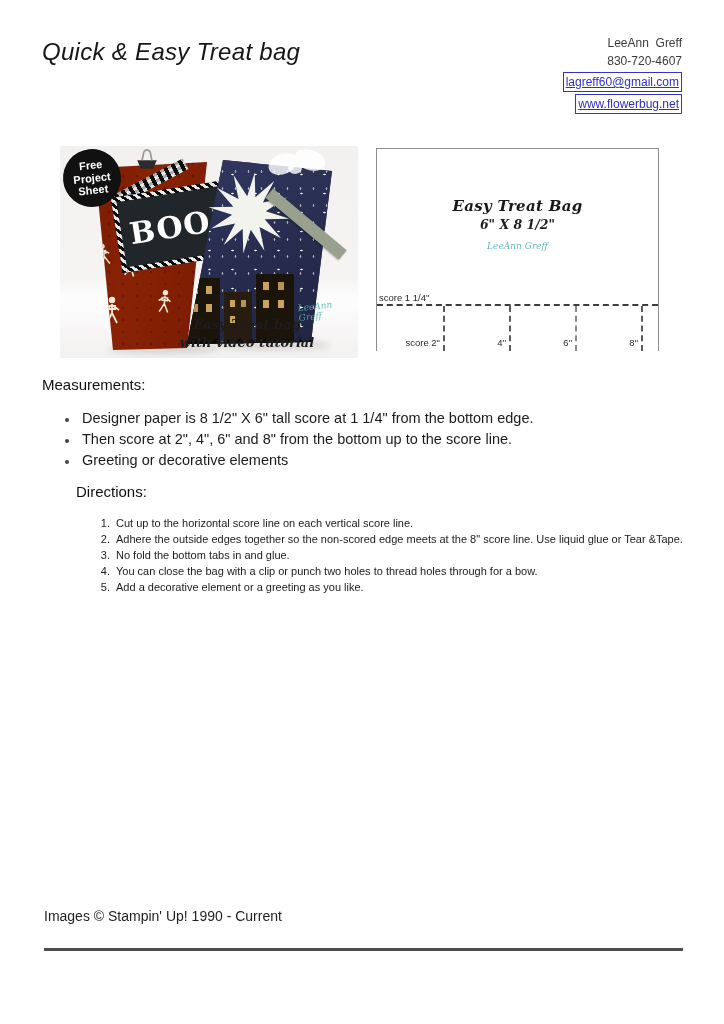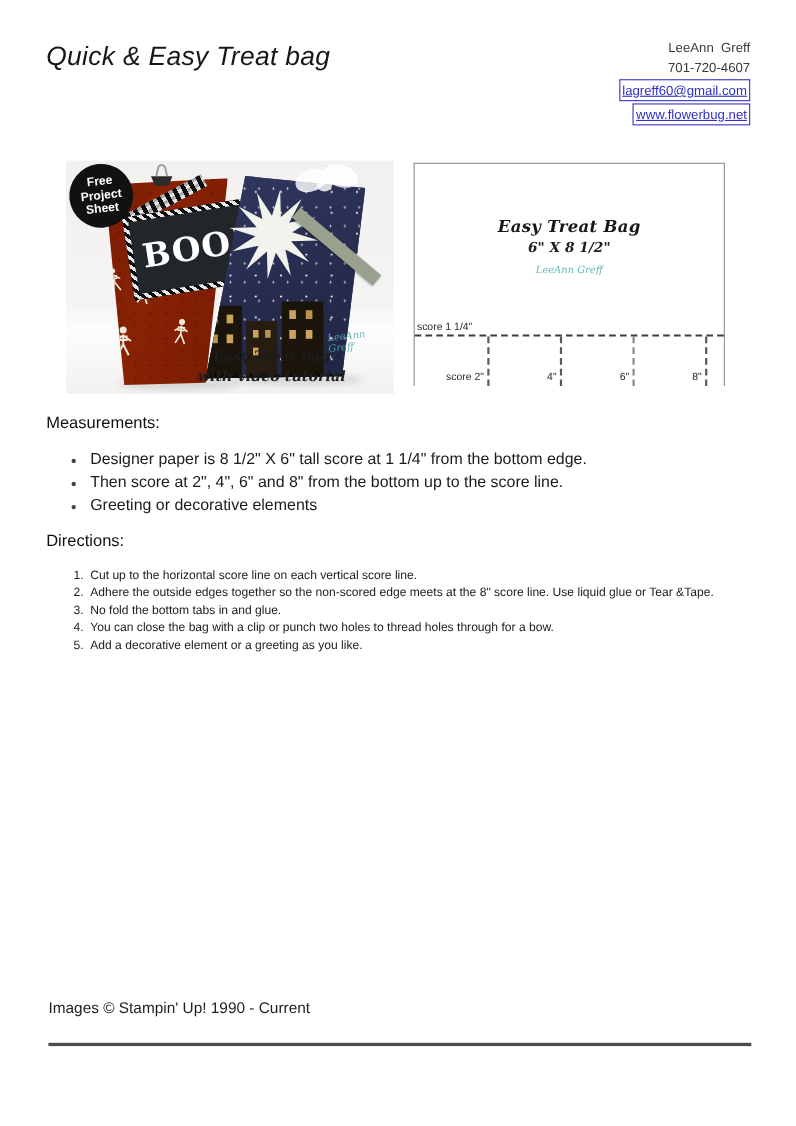--- a/index.html
+++ b/index.html
@@ -75,41 +75,41 @@
   .diagram-sig{text-align:center;font-size:9px;margin-top:9px;opacity:.9;}
   .hscore{position:absolute;left:0;right:0;bottom:45px;border-top:2px dashed #3d3d3d;}
   .hscore-label{position:absolute;left:2px;bottom:48px;font-size:9.5px;color:#2a2a2a;}
   .vline{position:absolute;bottom:0;height:45px;border-left:2px dashed #5a5a5a;}
   .v1{left:66px;} .v2{left:132px;} .v3{left:198px;border-left-color:#8a8a8a;} .v4{left:264px;}
   .vlabel{position:absolute;bottom:3px;font-size:9.5px;color:#2a2a2a;text-align:right;white-space:nowrap;}
   .vl1{left:0;width:63px;} .vl2{left:0;width:129px;} .vl3{left:0;width:195px;} .vl4{left:0;width:261px;}
 
   
   .section{position:absolute;left:42px;width:645px;}
-  .sec-measurements{top:376px;} .sec-directions{top:483px;}
+  .sec-measurements{top:376px;} .sec-directions{top:483px;margin-left:34px;}
   .sec-heading{font-size:15px;font-weight:normal;color:#111;}
   .bullet-list{margin:15px 0 0;padding-left:37px;font-size:14.5px;line-height:1.46;}
   .bullet-list li{padding-left:3px;}
   .bullet-list li::marker{color:#444;font-size:12px;}
   .num-list{margin:15px 0 0;padding-left:37px;font-size:11px;line-height:1.46;}
   .num-list li{padding-left:3px;}
 
   
   .footer-rule{position:absolute;left:44px;top:948px;width:639px;height:3px;background:#4d4d4d;}
   .footer-text{position:absolute;left:44px;top:908px;font-size:14px;color:#1f1f1f;text-align:right;}
 </style>
 </head>
 <body>
 
 <div class="page">
 
   <div class="doc-title">Quick &amp; Easy Treat bag</div>
   <div class="contact">
     <div class="contact-name">LeeAnn  Greff</div>
-    <div>701-720-4607</div>
+    <div>830-720-4607</div>
     <div><a class="contact-link">lagreff60@gmail.com</a></div>
     <div><a class="contact-link">www.flowerbug.net</a></div>
   </div>
 
   <div class="photo">
     <div class="shadow s1"></div>
     <div class="shadow s2"></div>
 
     <div class="bag-orange">
       <svg class="skel" style="left:36px;top:96px;width:16px;height:26px;transform:rotate(-12deg);" viewBox="0 0 20 30">

